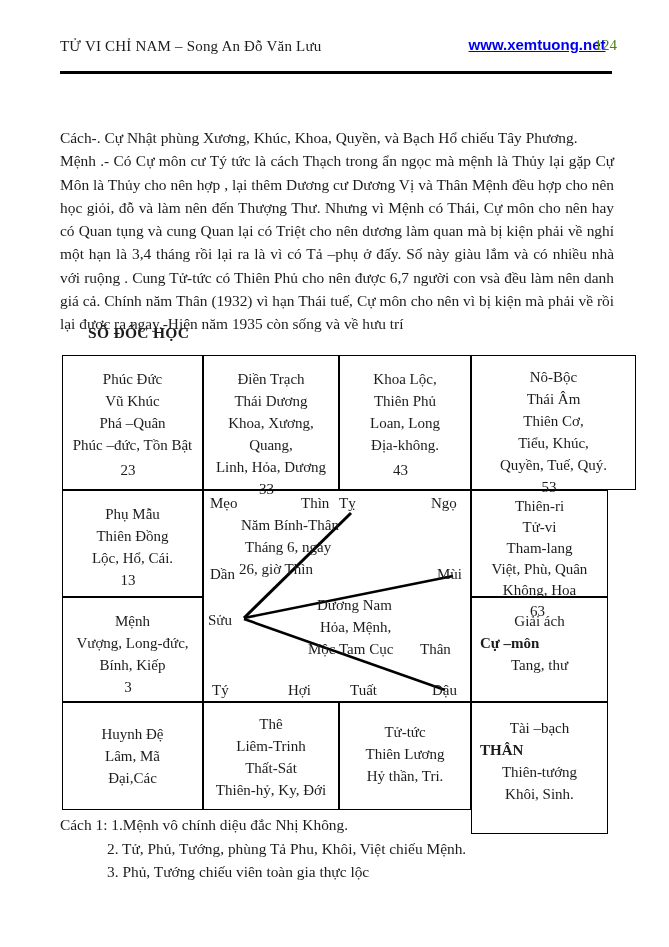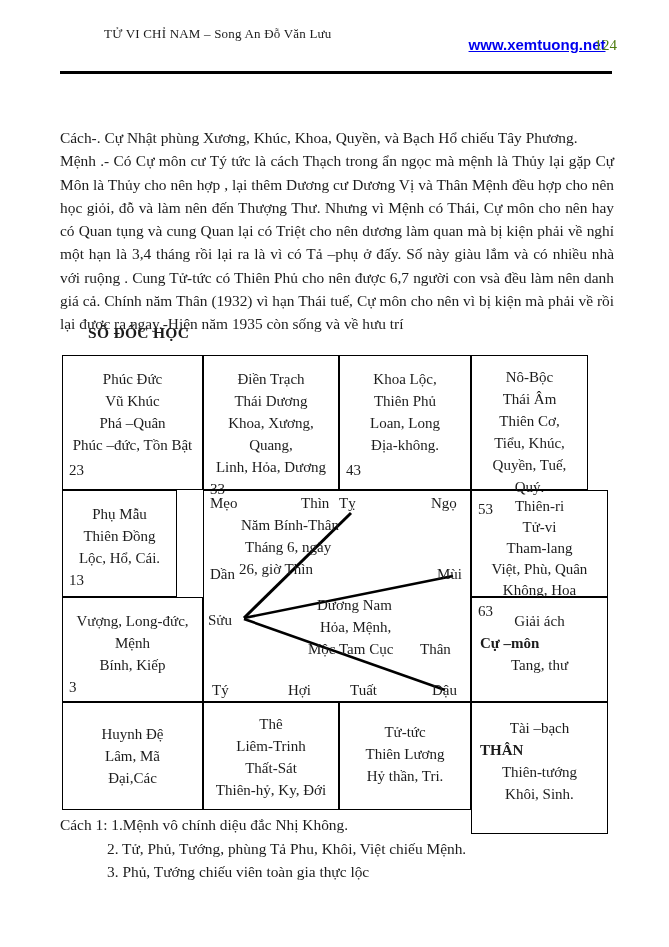--- a/index.html
+++ b/index.html
@@ -6,22 +6,22 @@
   html, body { margin: 0; padding: 0; }
   body {
     width: 669px; height: 947px;
     position: relative;
     background: #ffffff;
     font-family: "Liberation Serif", "DejaVu Serif", serif;
     color: #1c1c1c;
   }
   
   .header-title {
-    position: absolute; left: 60px; top: 26px;
-    font-size: 13px; letter-spacing: 0.2px; margin-left: 44px;
+    position: absolute; left: 60px; top: 38px;
+    font-size: 15px; letter-spacing: 0.2px;
   }
   .header-right {
     position: absolute; right: 52px; top: 36px;
     font-size: 16px; white-space: nowrap;
   }
   .site-link {
     font-weight: bold; text-decoration: underline;
     font-family: "Liberation Sans", "DejaVu Sans", sans-serif;
     font-size: 15px;
     margin-top: 44px;
@@ -52,21 +52,21 @@
   .cell {
     position: absolute;
     border: 1.5px solid #000;
     font-size: 15px; line-height: 22px;
     text-align: center;
     display: flex; flex-direction: column;
     padding: 12px 6px 8px 6px;
     background: transparent;
   }
   .cell .num {
-    margin-top: auto; text-align: left; padding-right: 9px;
+    margin-top: auto; text-align: center; padding-right: 9px;
   }
   .cell .bold-line { font-weight: bold; text-align: left; padding-left: 2px; }
   
   .center-cell {
     position: absolute; border: 1.5px solid #000;
     font-size: 15px; line-height: 20px;
   }
   .center-cell .lbl { position: absolute; white-space: nowrap; }
   .center-lines { position: absolute; left: 0; top: 0; }
   
@@ -107,47 +107,47 @@
     <div>Linh, Hỏa, Dương</div>
     <div class="num">33</div>
   </div>
   <div class="cell" style="left:277px;top:0;width:132px;height:135px;">
     <div>Khoa Lộc,</div>
     <div>Thiên Phủ</div>
     <div>Loan, Long</div>
     <div>Địa-không.</div>
     <div class="num">43</div>
   </div>
-  <div class="cell" style="left:409px;top:0;width:117px;height:135px;padding-top:10px;">
+  <div class="cell" style="left:409px;top:0;width:165px;height:135px;padding-top:10px;">
     <div>Nô-Bộc</div>
     <div>Thái Âm</div>
     <div>Thiên Cơ,</div>
     <div>Tiểu, Khúc,</div>
     <div>Quyền, Tuế, Quý.</div>
     <div class="num">53</div>
   </div>
 
-  <div class="cell" style="left:0;top:135px;width:115px;height:107px;">
+  <div class="cell" style="left:0;top:135px;width:141px;height:107px;">
     <div>Phụ Mẫu</div>
     <div>Thiên Đồng</div>
     <div>Lộc, Hổ, Cái.</div>
     <div class="num">13</div>
   </div>
   <div class="cell" style="left:409px;top:135px;width:137px;height:107px;padding-top:5px;line-height:21px;">
     <div>Thiên-ri</div>
     <div>Tử-vi</div>
     <div>Tham-lang</div>
     <div>Việt, Phù, Quân</div>
     <div>Không, Hoa</div>
     <div class="num" style="padding-right:4px;">63</div>
   </div>
 
   <div class="cell" style="left:0;top:242px;width:141px;height:105px;">
+    <div>Mệnh</div>
     <div>Vượng, Long-đức,</div>
-    <div>Mệnh</div>
     <div>Bính, Kiếp</div>
     <div class="num">3</div>
   </div>
   <div class="cell" style="left:409px;top:242px;width:137px;height:105px;padding-top:12px;">
     <div>Giải ách</div>
     <div class="bold-line">Cự –môn</div>
     <div>Tang, thư</div>
   </div>
 
   <div class="center-cell" style="left:141px;top:135px;width:268px;height:212px;">

